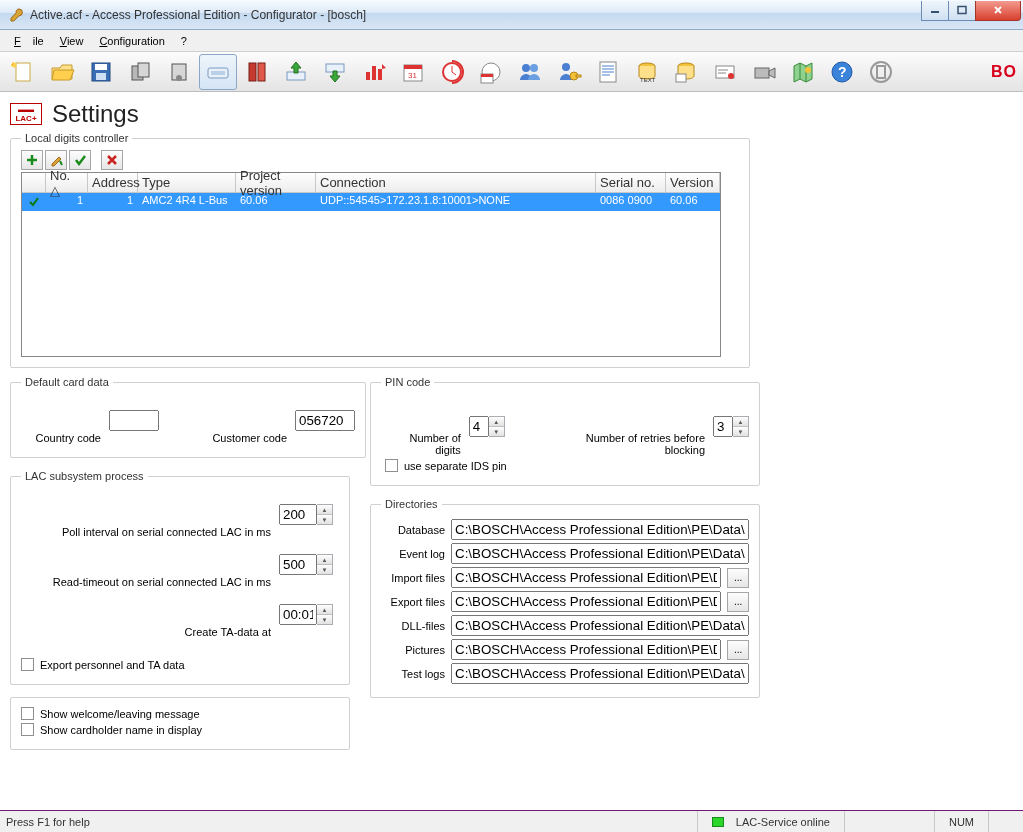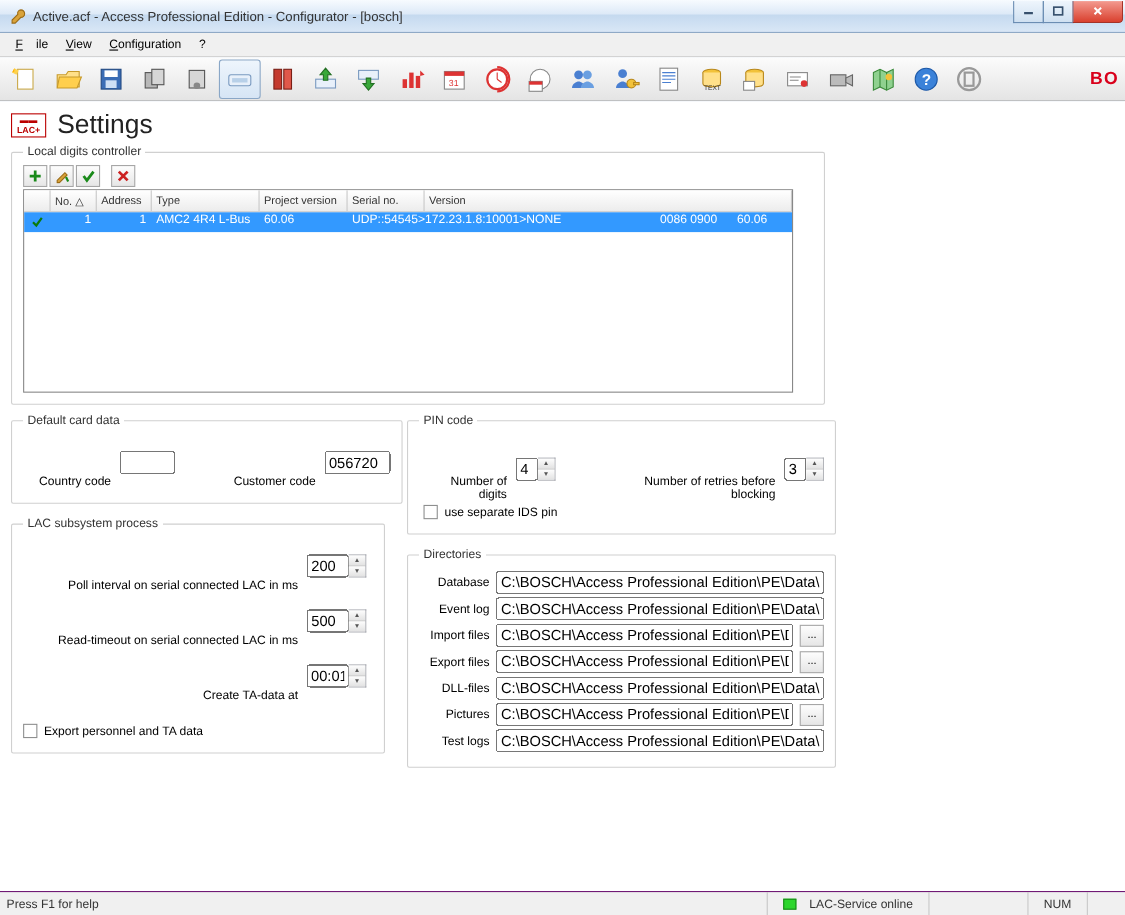--- a/index.html
+++ b/index.html
@@ -92,21 +92,21 @@
   .tbl-tools { display:flex; gap:2px; margin-bottom:2px; }
   .tbl-btn {
     width:22px; height:20px; border:1px solid #a6a6a6;
     background:linear-gradient(to bottom,#fdfdfd,#e6e6e6);
     display:flex;align-items:center;justify-content:center;
   }
   .tbl {
     width:700px; height:185px; border:1px solid #888; background:#fff;
   }
   .tbl-head { display:flex; background:linear-gradient(to bottom,#fff,#ececec); height:20px; border-bottom:1px solid #c8c8c8;}
-  .th { border-right:1px solid #c8c8c8; padding:2px 4px; font-size:10px; color:#333; display:flex;align-items:center;}
+  .th { border-right:1px solid #c8c8c8; padding:2px 4px; font-size:13px; color:#333; display:flex;align-items:center;}
   .col0{width:24px} .col1{width:42px} .col2{width:50px} .col3{width:98px}
   .col4{width:80px} .col5{width:280px} .col6{width:70px} .col7{flex:1}
   .tbl-row { display:flex; height:18px; background:#3399ff; color:#fff; }
   .td { padding:1px 4px; font-size:11px; border-right:1px solid transparent;}
   .check-cell{display:flex;align-items:center;justify-content:center;}
 
   
   .lower { display:flex; gap:20px; margin-top:8px;}
   .leftcol { width:340px; display:flex; flex-direction:column; gap:6px;}
   .rightcol { width:390px; display:flex; flex-direction:column; gap:6px;}
@@ -364,20 +364,21 @@
             </svg>
           </div>
       </div>
       <div class="tbl">
         <div class="tbl-head">
           <div class="th col0"></div>
           <div class="th col1">No. △</div>
           <div class="th col2">Address</div>
           <div class="th col3">Type</div>
           <div class="th col4">Project version</div>
+          <div class="th col5">Connection</div>
           <div class="th col6">Serial no.</div>
           <div class="th col7">Version</div>
         </div>
         <div class="tbl-row">
           <div class="td col0 check-cell">
               <svg width="12" height="12">
                 <path d="M2 6l3 3 5-7" stroke="#0b7a0b" stroke-width="2" fill="none"></path>
               </svg>
             </div>
           <div class="td col1" style="text-align:right">1</div>
@@ -435,20 +436,30 @@
                 </div>
               </div>
           </div>
           <div style="height:14px"></div>
           <div class="chk">
               <div class="chkbox"></div>
               <span>Export personnel and TA data</span>
             </div>
         </fieldset>
 
+        <fieldset style="border-top:1px solid #d0d0d0;">
+          <div class="chk">
+              <div class="chkbox"></div>
+              <span>Show welcome/leaving message</span>
+            </div>
+          <div class="chk">
+              <div class="chkbox"></div>
+              <span>Show cardholder name in display</span>
+            </div>
+        </fieldset>
       </div>
 
       <div class="rightcol">
         <fieldset>
           <legend>PIN code</legend>
           <div class="row">
             <span class="lbl">Number of digits</span>
             <div class="spinner">
                 <input class="inp" style="width: 20px;" value="4">
                 <div class="spinbtns">

